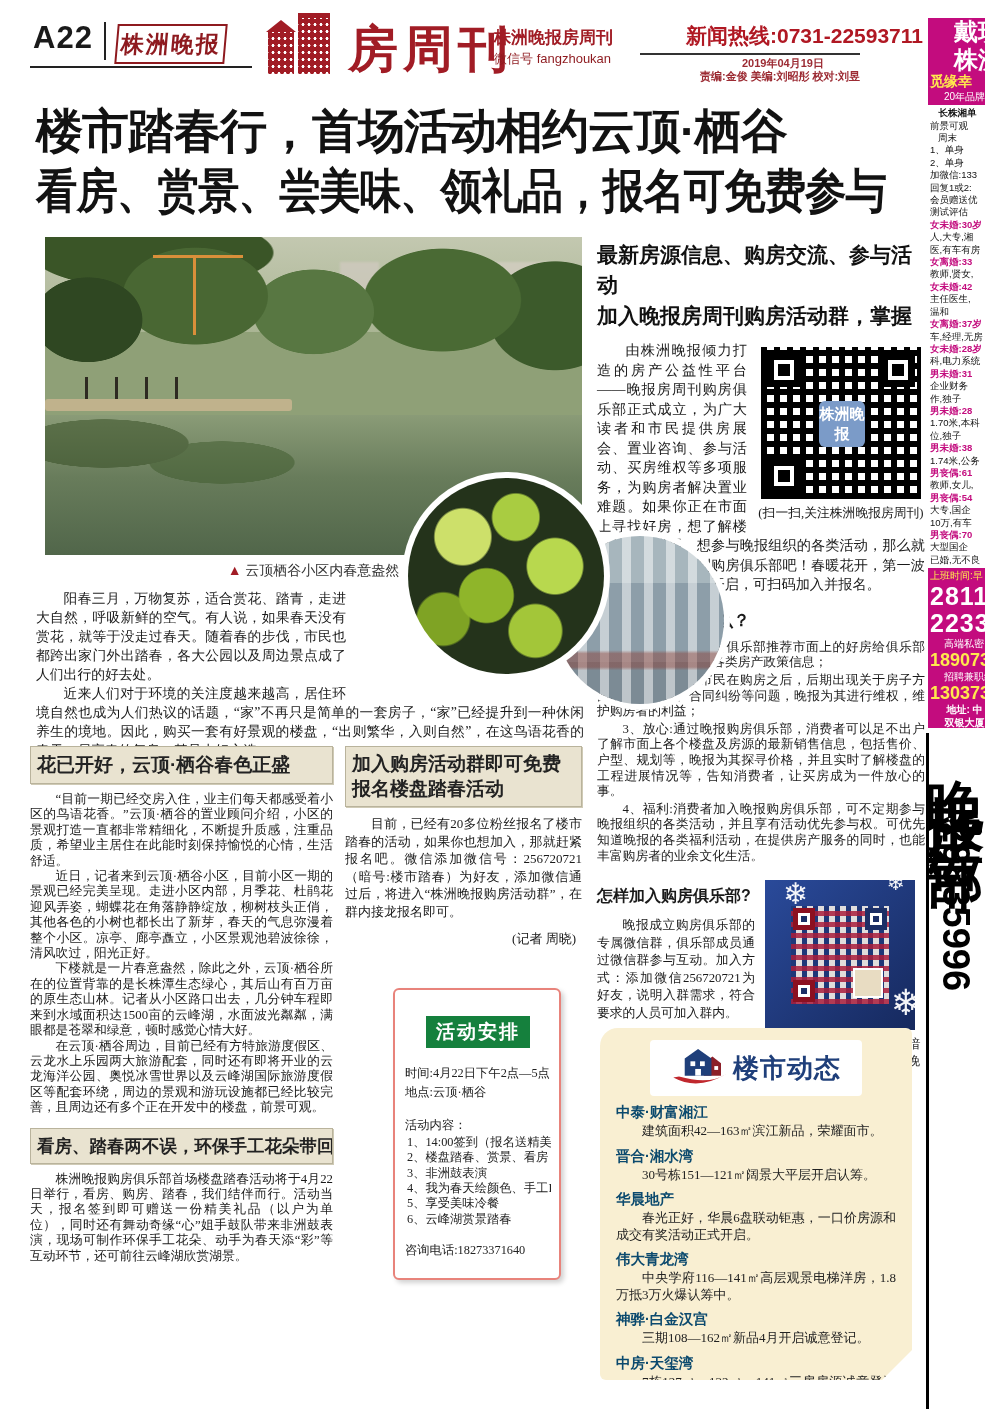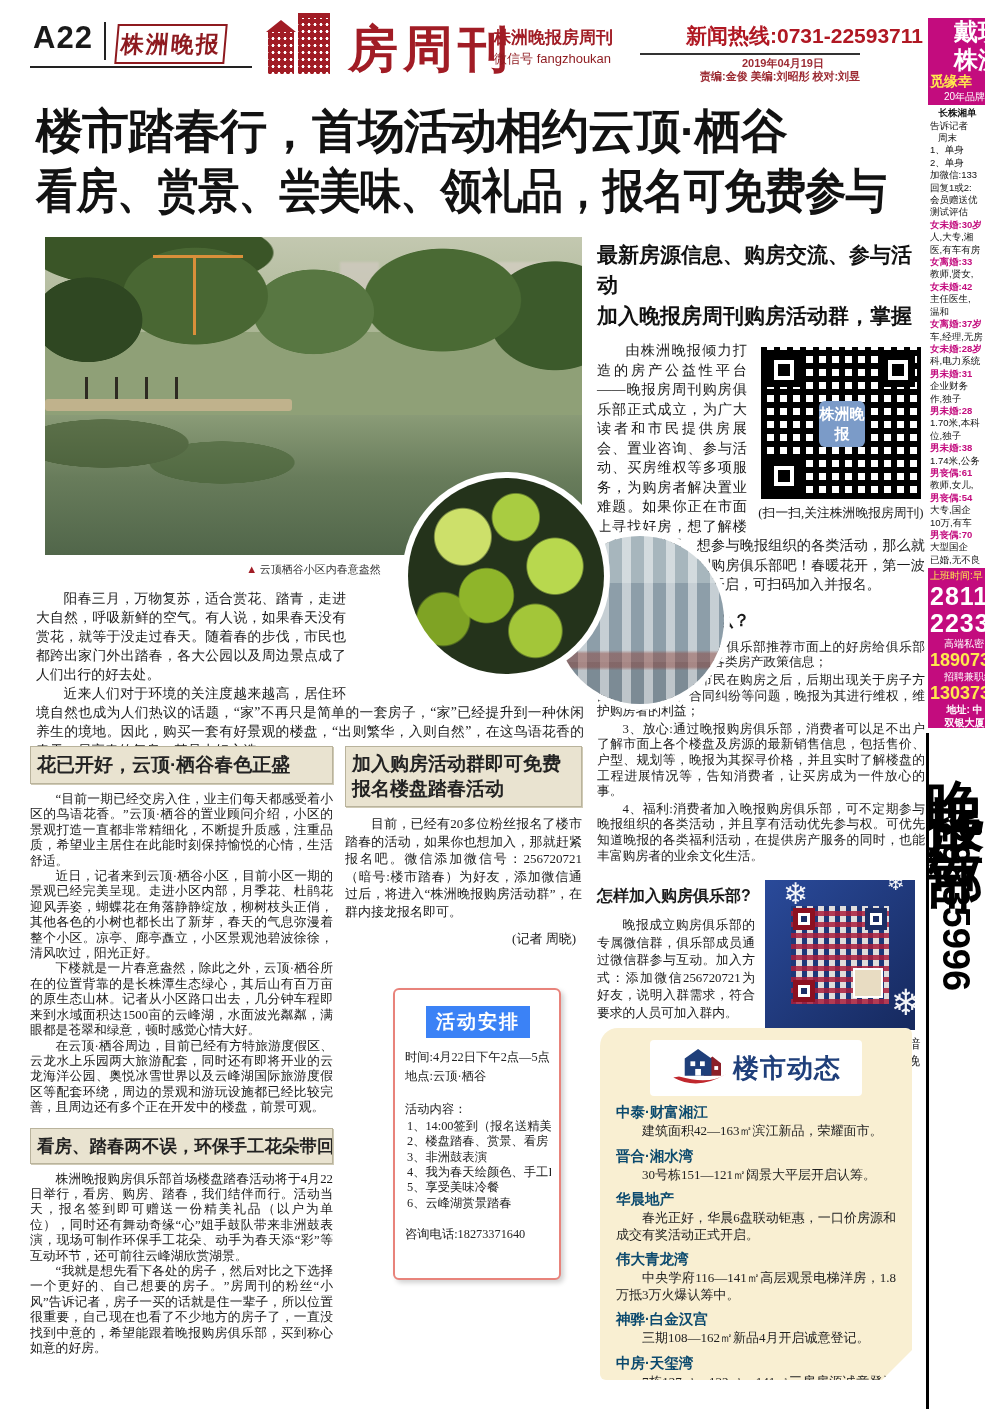--- a/index.html
+++ b/index.html
@@ -58,21 +58,21 @@
   #ph-crane-h{left:108px;top:18px;width:90px;height:3px;background:#d98f3a;}
   #ph-water{left:0;top:56%;width:100%;height:44%;
     background:linear-gradient(180deg,#8a9b77,#687c5b 45%,#51664a),
     repeating-linear-gradient(180deg,rgba(255,255,255,.07) 0 2px,transparent 2px 9px);}
   #ph-refl{left:0;top:56%;width:55%;height:30%;opacity:.5;background:
     radial-gradient(ellipse 140px 40px at 20% 30%,#31491f 0 60%,transparent 61%),
     radial-gradient(ellipse 120px 35px at 60% 50%,#3e5a2c 0 60%,transparent 61%);}
   #ph-bank{left:0;top:51%;width:46%;height:12px;background:#c0b28c;border-radius:3px;}
   .post{position:absolute;width:3px;height:22px;background:#2e2a22;top:calc(51% - 22px);}
 
-  #caption{left:45px;top:562px;width:537px;text-align:center;font-size:11px;color:#333;}
+  #caption{left:45px;top:562px;width:537px;text-align:center;font-size:14px;color:#333;}
   #caption .tri{color:#a11c25;}
 
   .circle{position:absolute;border-radius:50%;box-shadow:0 0 0 6px #fff;}
   #circ-bldg{left:556px;top:536px;width:168px;height:168px;z-index:2;background:
     linear-gradient(180deg,transparent 68%,rgba(140,60,50,.45) 70% 78%,transparent 80%),
     repeating-linear-gradient(90deg,rgba(255,255,255,.5) 0 9px,transparent 9px 22px),
     linear-gradient(180deg,#a7b6bd 0 28%,#8d9ea9 28% 75%,#7c8b95 75%);}
   #circ-leaf{left:408px;top:478px;width:196px;height:196px;z-index:3;background:
     radial-gradient(circle at 28% 30%,#cde06a 0 14%,transparent 15%),
     radial-gradient(circle at 55% 20%,#a9cc41 0 12%,transparent 13%),
@@ -99,21 +99,21 @@
   
   #colM{left:345px;top:746px;width:237px;}
   #colM .sec-title{white-space:normal;line-height:1.3;}
   #colM .body-txt{font-size:13px;line-height:17.5px;}
   #byline{text-align:right;font-size:13px;margin-top:10px;padding-right:6px;}
 
   
   #sched{left:393px;top:988px;width:168px;height:292px;border:2px solid #e8837b;
     border-radius:6px;background:#fff;box-shadow:3px 3px 5px rgba(0,0,0,.18);
     padding:10px 8px 0 10px;box-sizing:border-box;}
-  #sched-title{width:96px;margin:6px auto;background:#3b82f6;color:#fff;text-align:center;
+  #sched-title{width:96px;margin:16px auto;background:#15803d;color:#fff;text-align:center;
     font-size:19px;font-weight:700;padding:3px 4px;letter-spacing:2px;
     font-family:"Liberation Sans",sans-serif;}
   .sched-txt{font-size:12.3px;line-height:19px;margin-top:10px;color:#222;}
   .sched-txt div{margin:0;}
   .sched-gap{height:14px;}
 
   
   #colR{left:597px;top:240px;width:328px;}
   .r-title{font-size:21px;font-weight:800;line-height:1.45;color:#111;
     font-family:"Liberation Sans",sans-serif;}
@@ -247,21 +247,20 @@
   <div class="body-txt">
     <p>“目前一期已经交房入住，业主们每天都感受着小区的鸟语花香。”云顶·栖谷的置业顾问介绍，小区的景观打造一直都非常精细化，不断提升质感，注重品质，希望业主居住在此能时刻保持愉悦的心情，生活舒适。</p>
     <p>近日，记者来到云顶·栖谷小区，目前小区一期的景观已经完美呈现。走进小区内部，月季花、杜鹃花迎风弄姿，蝴蝶花在角落静静绽放，柳树枝头正俏，其他各色的小树也都长出了新芽，春天的气息弥漫着整个小区。凉亭、廊亭矗立，小区景观池碧波徐徐，清风吹过，阳光正好。</p>
     <p>下楼就是一片春意盎然，除此之外，云顶·栖谷所在的位置背靠的是长株潭生态绿心，其后山有百万亩的原生态山林。记者从小区路口出去，几分钟车程即来到水域面积达1500亩的云峰湖，水面波光粼粼，满眼都是苍翠和绿意，顿时感觉心情大好。</p>
     <p>在云顶·栖谷周边，目前已经有方特旅游度假区、云龙水上乐园两大旅游配套，同时还有即将开业的云龙海洋公园、奥悦冰雪世界以及云峰湖国际旅游度假区等配套环绕，周边的景观和游玩设施都已经比较完善，且周边还有多个正在开发中的楼盘，前景可观。</p>
   </div>
   <div class="gap"></div>
   <div class="sec-title" style="font-size:17.5px;">看房、踏春两不误，环保手工花朵带回家</div>
   <div class="body-txt">
     <p>株洲晚报购房俱乐部首场楼盘踏春活动将于4月22日举行，看房、购房、踏春，我们结伴而行。活动当天，报名签到即可赠送一份精美礼品（以户为单位），同时还有舞动奇缘“心”姐手鼓队带来非洲鼓表演，现场可制作环保手工花朵、动手为春天添“彩”等互动环节，还可前往云峰湖欣赏湖景。</p>
-    <p>“我就是想先看下各处的房子，然后对比之下选择一个更好的、自己想要的房子。”房周刊的粉丝“小风”告诉记者，房子一买的话就是住一辈子，所以位置很重要，自己现在也看了不少地方的房子了，一直没找到中意的，希望能跟着晚报购房俱乐部，买到称心如意的好房。</p>
   </div>
 </div>
 
 <div class="abs" id="colM">
   <div class="sec-title">加入购房活动群即可免费报名楼盘踏春活动</div>
   <div class="body-txt">
     <p>目前，已经有20多位粉丝报名了楼市踏春的活动，如果你也想加入，那就赶紧报名吧。微信添加微信号：256720721（暗号:楼市踏春）为好友，添加微信通过后，将进入“株洲晚报购房活动群”，在群内接龙报名即可。</p>
   </div>
   <div id="byline">(记者 周晓)</div>
 </div>
@@ -373,21 +372,21 @@
 
 <div class="abs" id="sb-ad">
   <div>
       <div class="sb-line sb-big">戴玫</div>
       <div class="sb-line sb-big">株洲</div>
       <div class="sb-line sb-yellow">觅缘幸</div>
       <div class="sb-line sb-wsmall">20年品牌 中</div>
     </div>
   <div id="sb-card">
       <div class="sb-line sb-bold">长株湘单</div>
-      <div class="sb-line ">告诉记者</div>
+      <div class="sb-line ">前景可观</div>
       <div class="sb-line sb-ind">周末</div>
       <div class="sb-line ">1、单身</div>
       <div class="sb-line ">2、单身</div>
       <div class="sb-line ">加微信:133</div>
       <div class="sb-line ">回复1或2:</div>
       <div class="sb-line ">会员赠送优</div>
       <div class="sb-line ">测试评估</div>
       <div class="sb-line sb-label">女未婚:30岁</div>
       <div class="sb-line ">人,大专,湘</div>
       <div class="sb-line ">医,有车有房</div>

